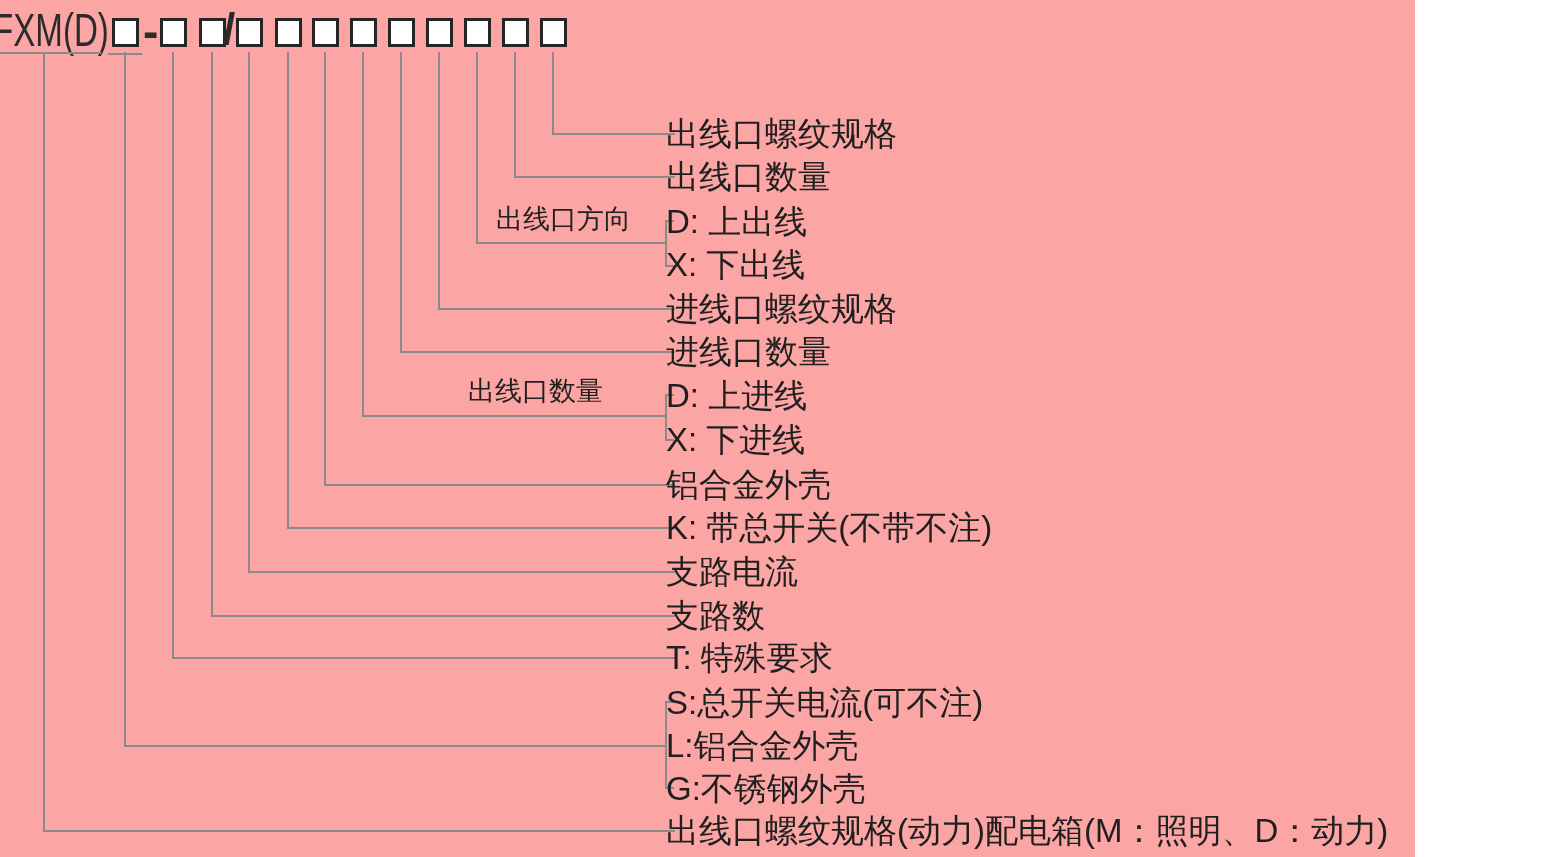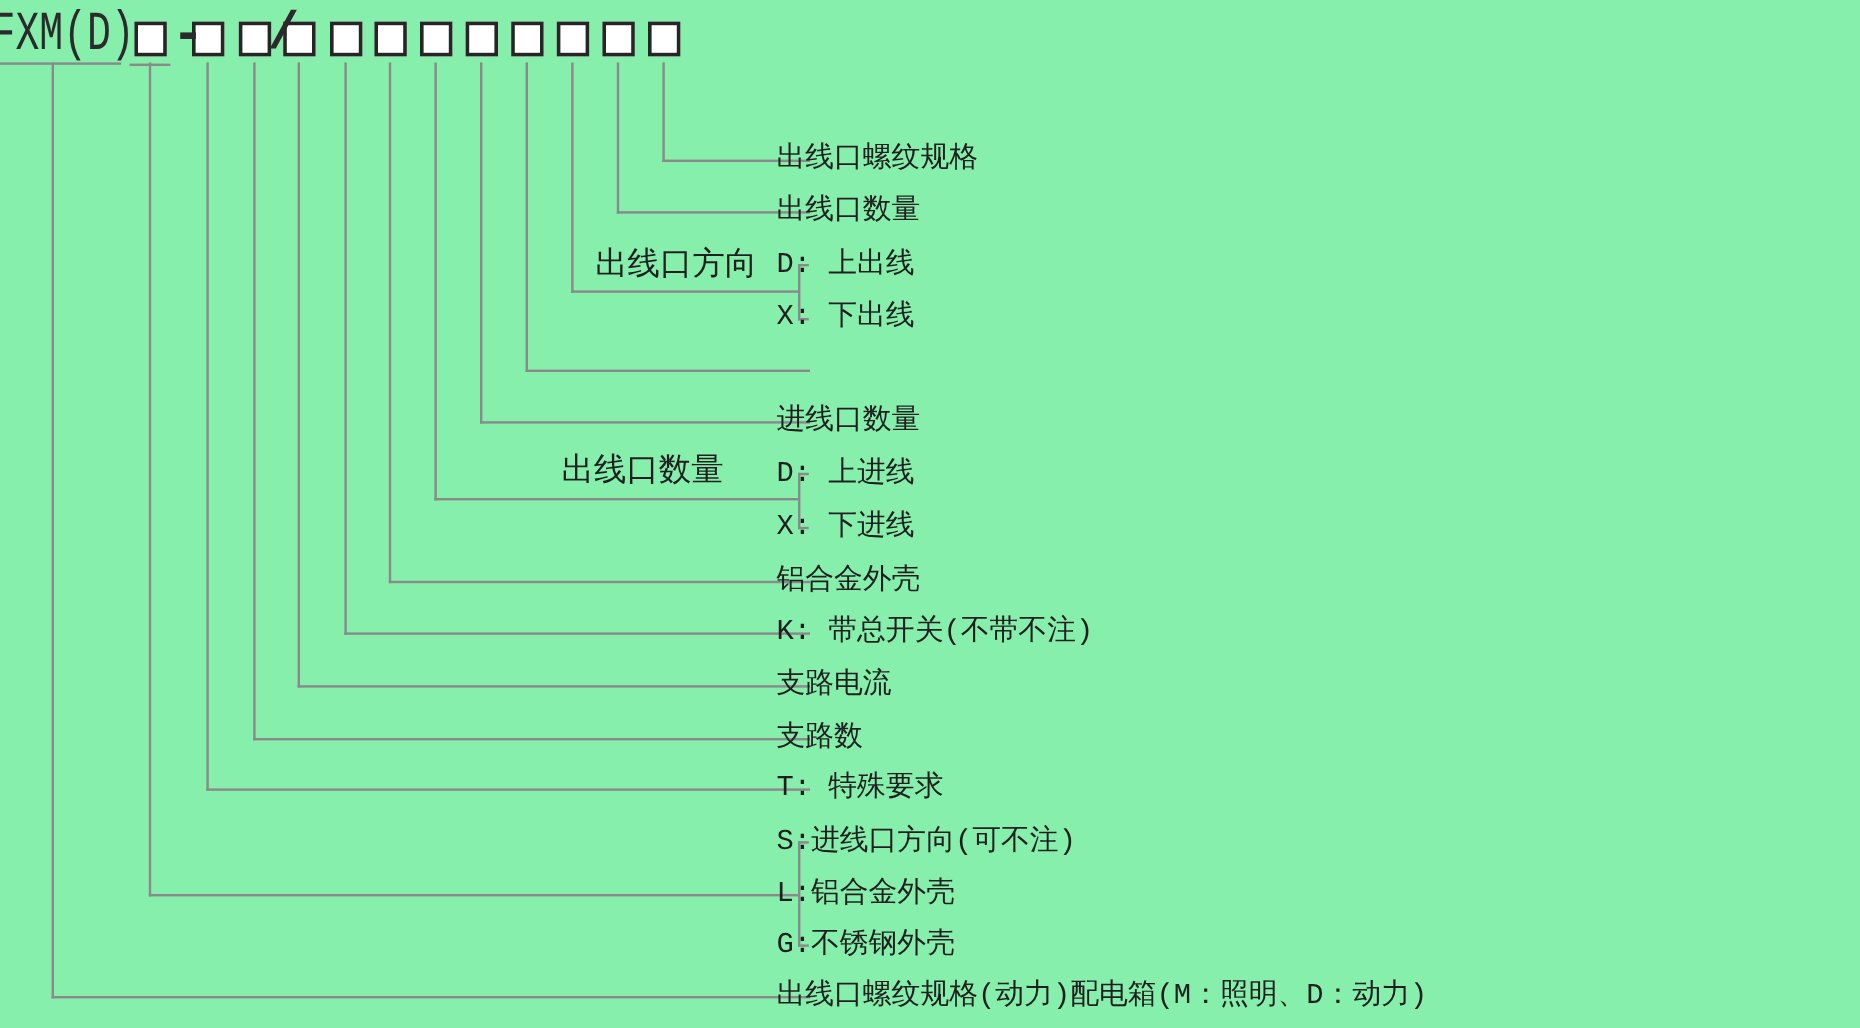--- a/index.html
+++ b/index.html
@@ -2,25 +2,25 @@
 <html><head>
 <meta charset="utf-8">
 <style>
   html, body {
     margin: 0;
     padding: 0;
     background: #ffffff;
   }
   .page {
     position: relative;
-    width: 1550px;
+    width: 1415px;
     height: 857px;
-    background: #86efac;
+    background: #fca5a5;
     overflow: hidden;
-    font-family: Liberation Mono, monospace;
+    font-family: Liberation Sans, sans-serif;
     color: #1f1f1f;
   }
   
   .code-prefix {
     position: absolute;
     left: -7px;
     top: 3px;
     font-size: 46px;
     color: #2b2b2b;
     transform: scaleX(0.72);
@@ -63,23 +63,23 @@
     left: 665px;
     width: 9px;
     box-sizing: border-box;
     border: 2px solid #8a8a8a;
     border-right: none;
     background: transparent;
   }
   
   .lbl {
     position: absolute;
-    left: 647px;
+    left: 666px;
     transform: translateY(-50%);
-    font-size: 24px;
+    font-size: 33px;
     line-height: 1.2;
     white-space: nowrap;
     color: #1f1f1f;
   }
   .lbl-dir {
     position: absolute;
     transform: translateY(-50%);
     font-size: 27px;
     white-space: nowrap;
     color: #1f1f1f;
@@ -126,29 +126,30 @@
   <div class="conn" style="left:43px;  width:632px; height:780px"></div>
 
   <div class="brkt" style="top:220px; height:47px"></div>
   <div class="brkt" style="top:394px; height:47px"></div>
   <div class="brkt" style="top:701px; height:88px"></div>
 
   <div class="lbl" style="top:134px">出线口螺纹规格</div>
   <div class="lbl" style="top:177px">出线口数量</div>
   <div class="lbl" style="top:222px">D: 上出线</div>
   <div class="lbl" style="top:265px">X: 下出线</div>
+  <div class="lbl" style="top:309px">进线口螺纹规格</div>
   <div class="lbl" style="top:352px">进线口数量</div>
   <div class="lbl" style="top:396px">D: 上进线</div>
   <div class="lbl" style="top:440px">X: 下进线</div>
   <div class="lbl" style="top:485px">铝合金外壳</div>
   <div class="lbl" style="top:528px">K: 带总开关(不带不注)</div>
   <div class="lbl" style="top:572px">支路电流</div>
   <div class="lbl" style="top:616px">支路数</div>
   <div class="lbl" style="top:658px">T: 特殊要求</div>
-  <div class="lbl" style="top:703px">S:进线口方向(可不注)</div>
+  <div class="lbl" style="top:703px">S:总开关电流(可不注)</div>
   <div class="lbl" style="top:746px">L:铝合金外壳</div>
   <div class="lbl" style="top:789px">G:不锈钢外壳</div>
   <div class="lbl" style="top:831px">出线口螺纹规格(动力)配电箱(M：照明、D：动力)</div>
 
   <div class="lbl-dir" style="left:496px; top:219px">出线口方向</div>
   <div class="lbl-dir" style="left:468px; top:391px">出线口数量</div>
 
 </div>
 
 </body></html>

